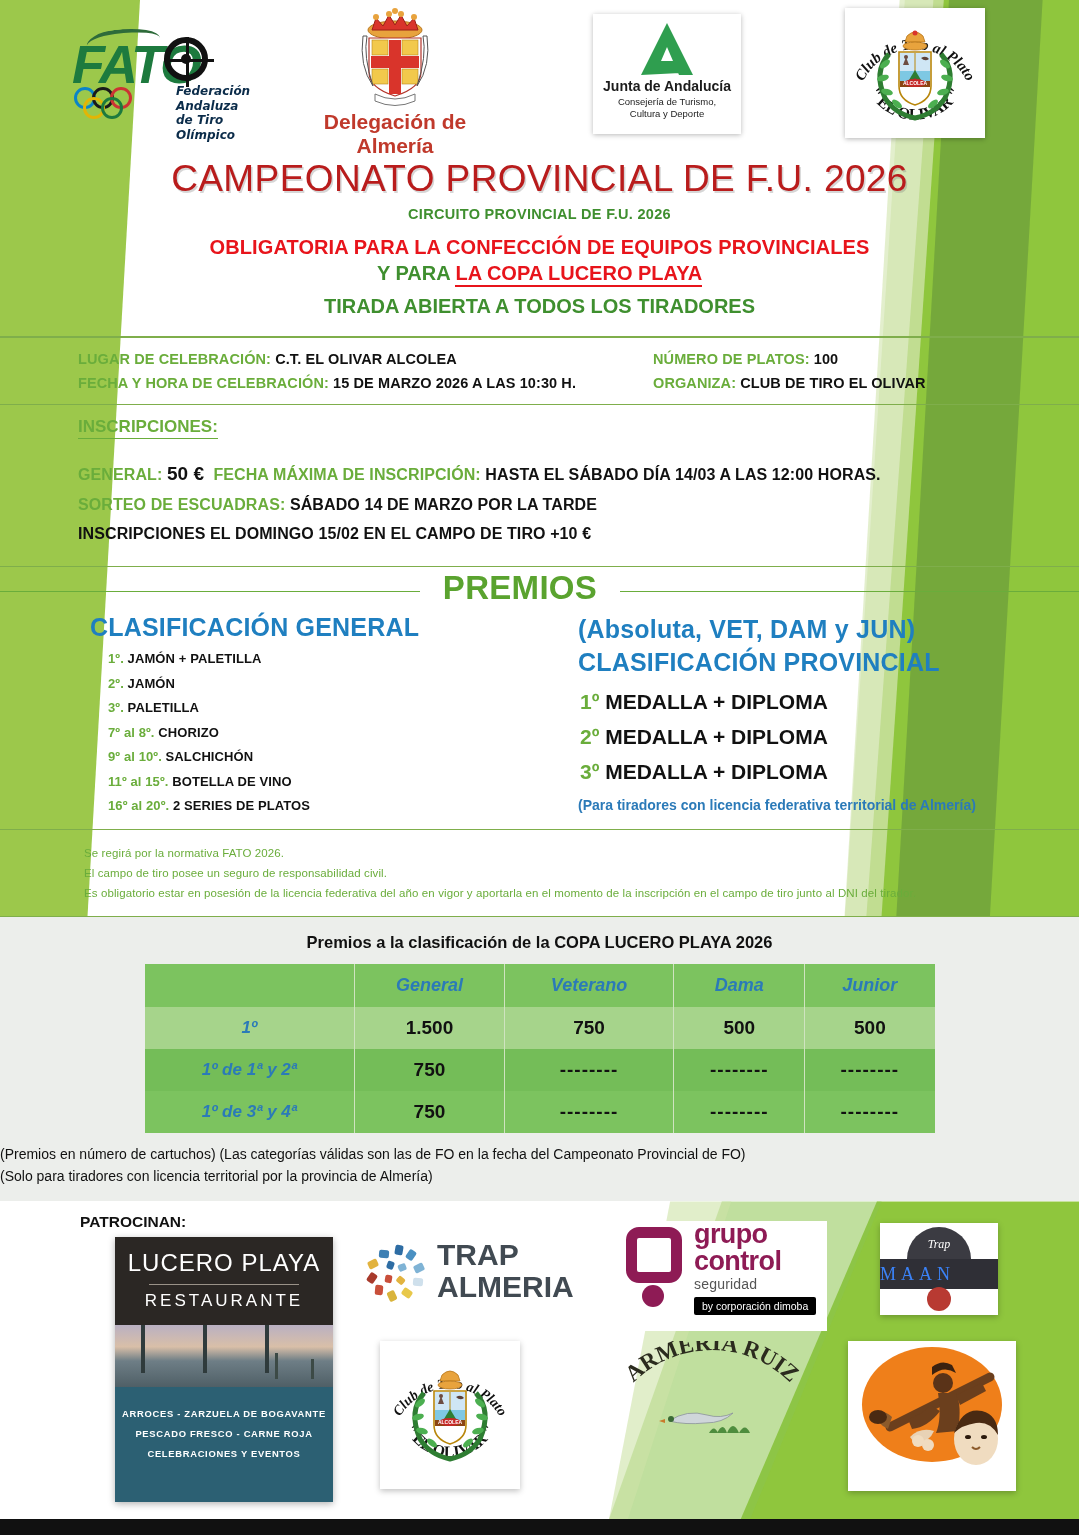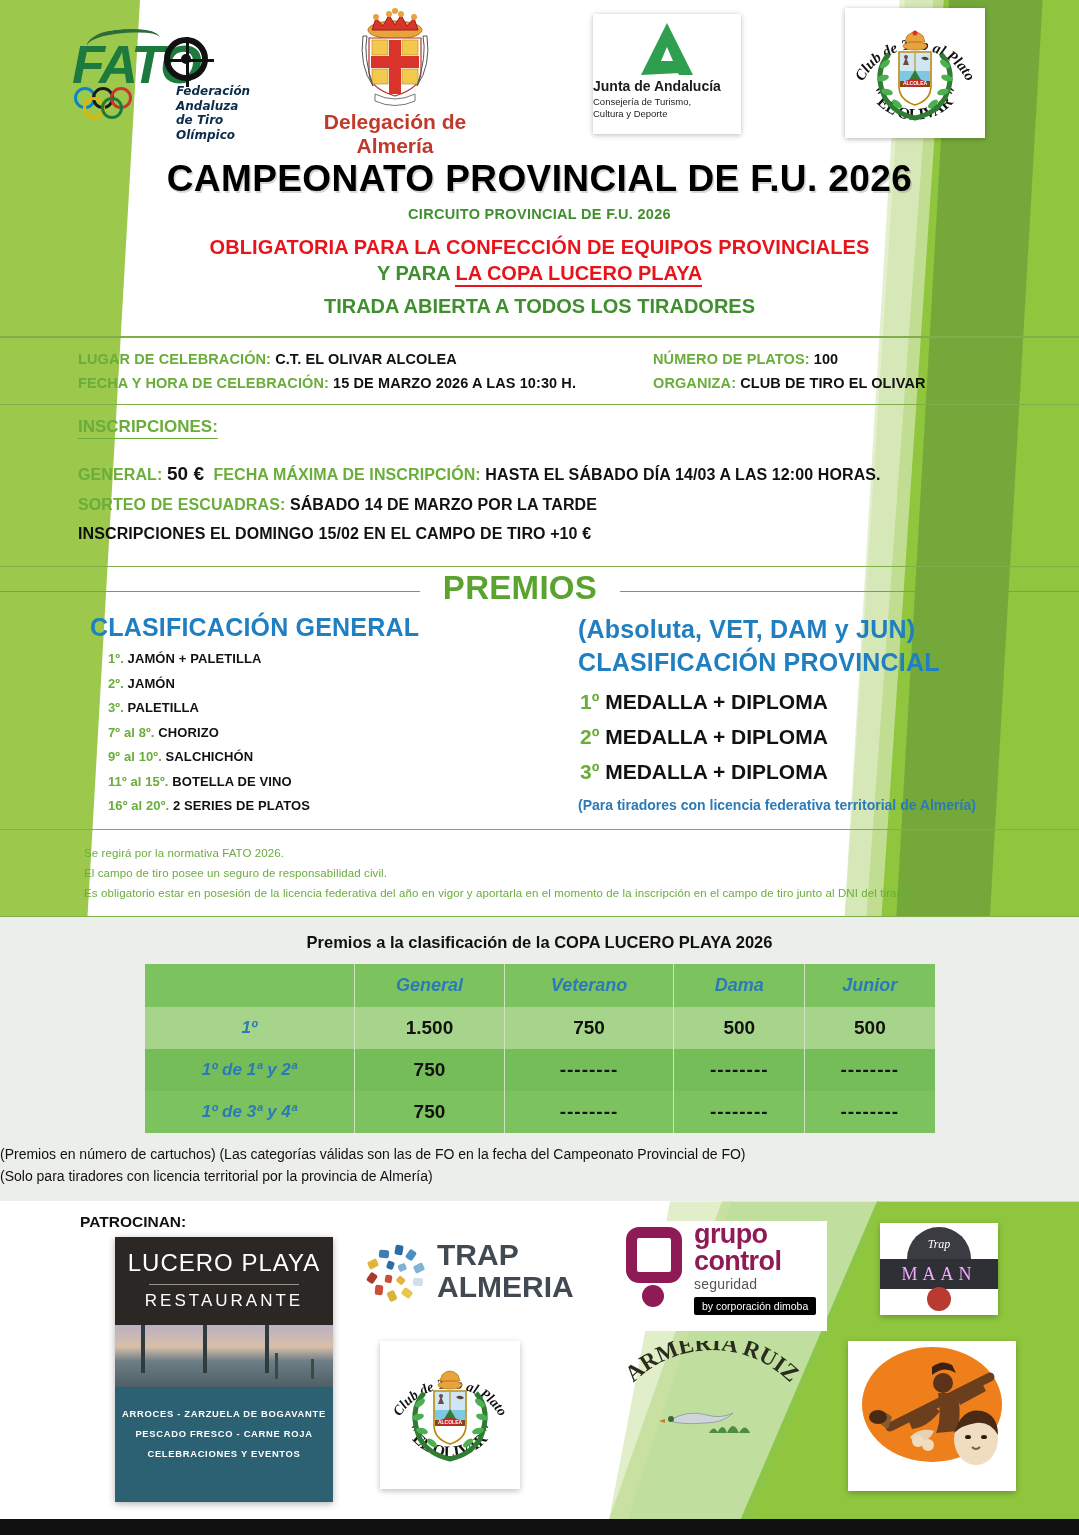--- a/index.html
+++ b/index.html
@@ -42,32 +42,32 @@
   .rings{position:absolute;left:2px;top:60px;width:96px;height:30px;}
   .ring{position:absolute;width:22px;height:22px;border-radius:50%;border:3px solid;box-sizing:border-box;}
 
   
   .alm{left:305px;top:8px;width:180px;height:132px;text-align:center;}
   .alm .crestwrap{position:relative;width:100px;height:100px;margin:0 auto;}
   .alm .dlabel{font-family:"Liberation Sans",sans-serif;font-weight:700;font-size:21px;color:#c0392b;margin-top:2px;}
 
   
   .junta{left:593px;top:14px;width:148px;height:120px;background:#fff;
-    box-shadow:0 1px 5px rgba(0,0,0,.28);padding-top:6px;box-sizing:border-box;}
+    box-shadow:0 1px 5px rgba(0,0,0,.28);text-align:center;padding-top:6px;box-sizing:border-box;}
   .junta .jA{width:100%;height:58px;display:flex;align-items:center;justify-content:center;}
   .junta .jt1{font-size:14px;font-weight:700;color:#1c1c1c;font-family:"Liberation Sans",sans-serif;}
   .junta .jt2{font-size:9.5px;color:#1c1c1c;line-height:1.3;margin-top:2px;}
 
   
   .olivarh{left:845px;top:8px;width:140px;height:130px;background:#fff;
     box-shadow:0 1px 5px rgba(0,0,0,.3);}
 
   
   .titles{text-align:center;padding-top:6px;}
-  .t-main{font-size:37px;font-weight:700;color:#000000;letter-spacing:.4px;
+  .t-main{font-size:37px;font-weight:400;color:#b91c1c;letter-spacing:.4px;
     text-shadow:1.5px 1.5px 0 rgba(120,120,120,.30);}
   .t-sub{font-size:14.5px;font-weight:700;color:#3f8f2f;margin-top:6px;letter-spacing:.3px;}
   .t-ob{font-size:20px;font-weight:800;color:#e8141b;margin-top:14px;letter-spacing:.1px;}
   .t-copa{font-size:20px;font-weight:800;color:#3f8f2f;margin-top:3px;}
   .t-copa .red-u{color:#e8141b;border-bottom:2px solid #e8141b;padding-bottom:1px;}
   .t-open{font-size:20px;font-weight:800;color:#3f8f2f;margin-top:10px;}
 
   
   .rule{height:1px;background:#7fae4b;margin:0;position:relative;z-index:4;}
   .rule.thick{height:1.5px;}
@@ -172,21 +172,21 @@
 
   .armeria{position:absolute;left:612px;top:140px;width:200px;height:150px;text-align:center;}
 
   .maan{position:absolute;left:880px;top:22px;width:118px;height:92px;background:#fff;
     box-shadow:0 2px 6px rgba(0,0,0,.25);overflow:hidden;}
   .maan .dome{position:absolute;left:27px;top:4px;width:64px;height:34px;background:#3b3b42;
     border-radius:32px 32px 0 0;}
   .maan .dome i{position:absolute;left:0;right:0;top:10px;text-align:center;color:#fff;
     font-style:italic;font-size:12px;font-family:"Liberation Serif",serif;}
   .maan .bar{position:absolute;left:0;right:0;top:36px;height:30px;background:#2f2f36;
-    color:#f0abfc;text-align:center;font-size:18px;letter-spacing:5px;line-height:30px;font-family:"Liberation Serif",serif;}
+    color:#3b82f6;text-align:left;font-size:18px;letter-spacing:5px;line-height:30px;font-family:"Liberation Serif",serif;}
   .maan .bdot{position:absolute;left:47px;top:64px;width:24px;height:24px;border-radius:50%;background:#b83a32;}
 
   .vera{position:absolute;left:848px;top:140px;width:168px;height:150px;background:#fff;
     box-shadow:0 2px 6px rgba(0,0,0,.25);overflow:hidden;}
   .vera .circ{position:absolute;left:14px;top:6px;width:140px;height:115px;border-radius:50%;background:#ef7f1a;}
 
   .footbar{position:absolute;left:0;bottom:0;width:100%;height:16px;background:#111;z-index:5;}
 </style>
 </head>
 <body>

